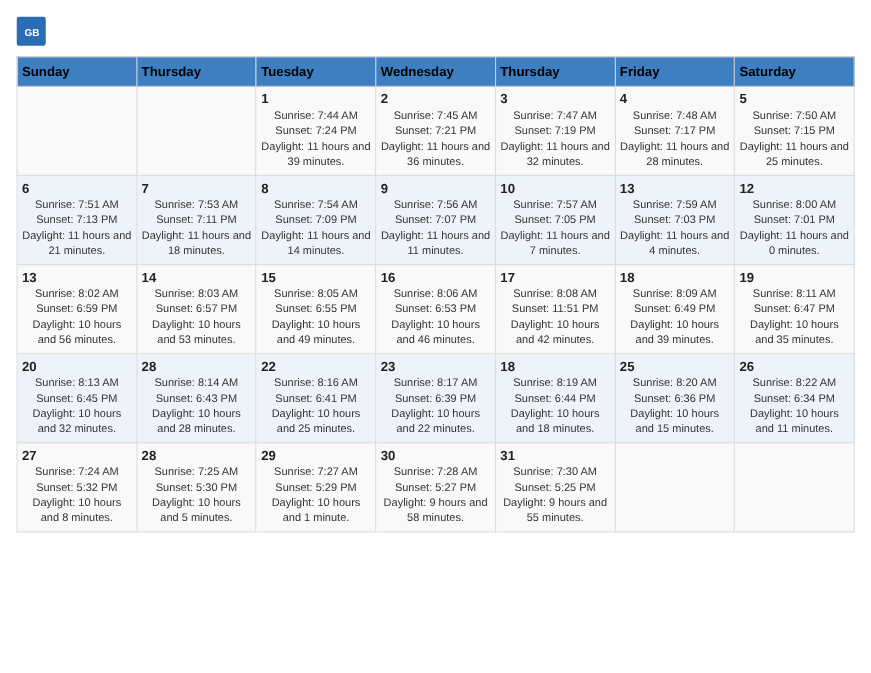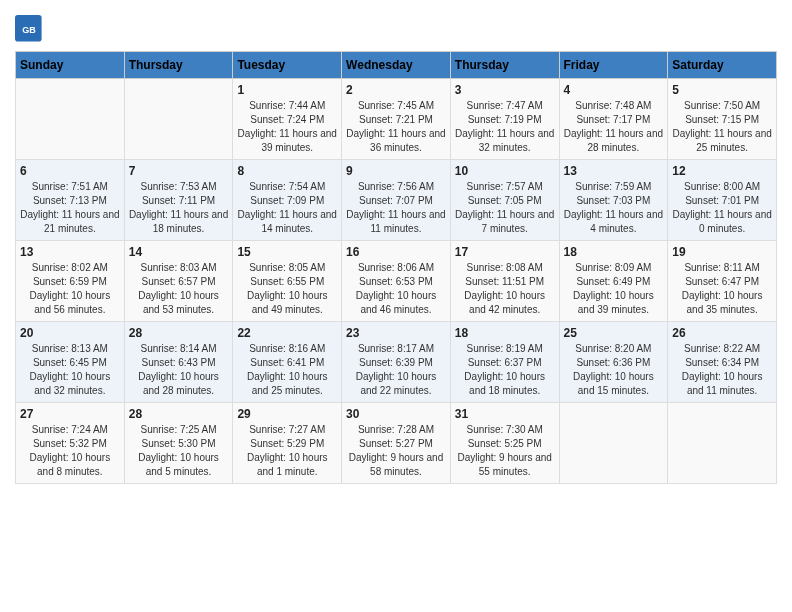--- a/index.html
+++ b/index.html
@@ -263,21 +263,21 @@
         </td>
         <td>
           <span class="day-num">23</span>
           <div class="cell-content">Sunrise: 8:17 AM
 Sunset: 6:39 PM
 Daylight: 10 hours and 22 minutes.</div>
         </td>
         <td>
           <span class="day-num">18</span>
           <div class="cell-content">Sunrise: 8:19 AM
-Sunset: 6:37 PM
+Sunset: 6:44 PM
 Daylight: 10 hours and 18 minutes.</div>
         </td>
         <td>
           <span class="day-num">25</span>
           <div class="cell-content">Sunrise: 8:20 AM
 Sunset: 6:36 PM
 Daylight: 10 hours and 15 minutes.</div>
         </td>
         <td>
           <span class="day-num">26</span>

